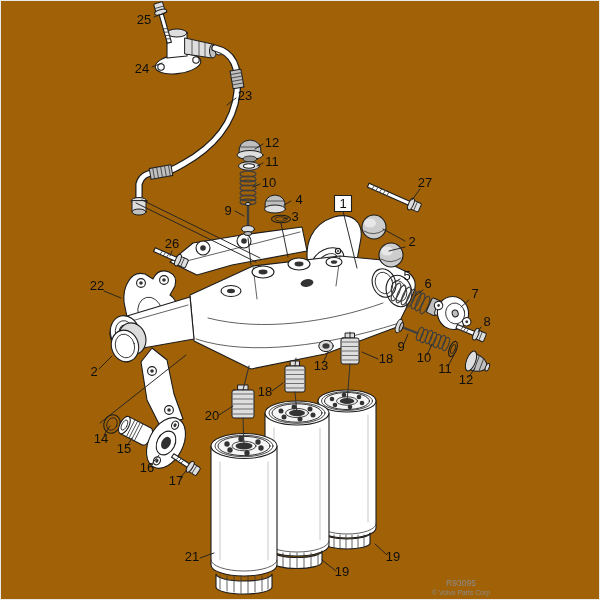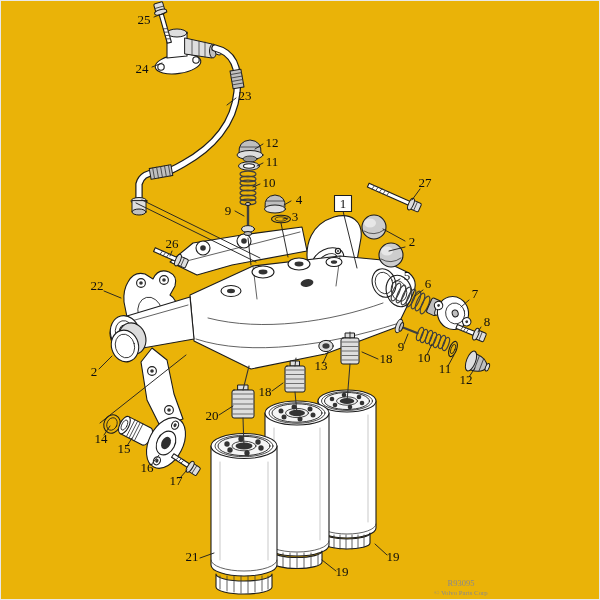--- a/index.html
+++ b/index.html
@@ -1,17 +1,17 @@
 <!DOCTYPE html>
 <html><head>
 <meta charset="utf-8">
 <style>
   html,body{margin:0;padding:0;background:#fff;}
-  .stage{width:600px;height:600px;background:#eab308;position:relative;overflow:hidden;
-         font-family:Liberation Serif, serif;box-shadow:inset 0 0 0 1px #e9e9e9;}
+  .stage{width:600px;height:600px;background:#a16207;position:relative;overflow:hidden;
+         font-family:Liberation Sans, sans-serif;box-shadow:inset 0 0 0 1px #e9e9e9;}
   svg{display:block;}
   svg *{stroke-linecap:round;stroke-linejoin:round;}
   .s  {stroke:#1c1c1c;stroke-width:1.1;fill:none;}
   .s8 {stroke:#1c1c1c;stroke-width:.8;fill:none;}
   .fw {fill:#ffffff;stroke:#1c1c1c;stroke-width:1.1;}
   .f1 {fill:#dedede;stroke:#1c1c1c;stroke-width:1;}
   .f2 {fill:#bfbfbf;stroke:#1c1c1c;stroke-width:1;}
   .f3 {fill:#9a9a9a;stroke:#1c1c1c;stroke-width:.8;}
   .fp {fill:#f5f5f5;stroke:#1c1c1c;stroke-width:.9;}
   .hole{fill:#333;stroke:none;}

